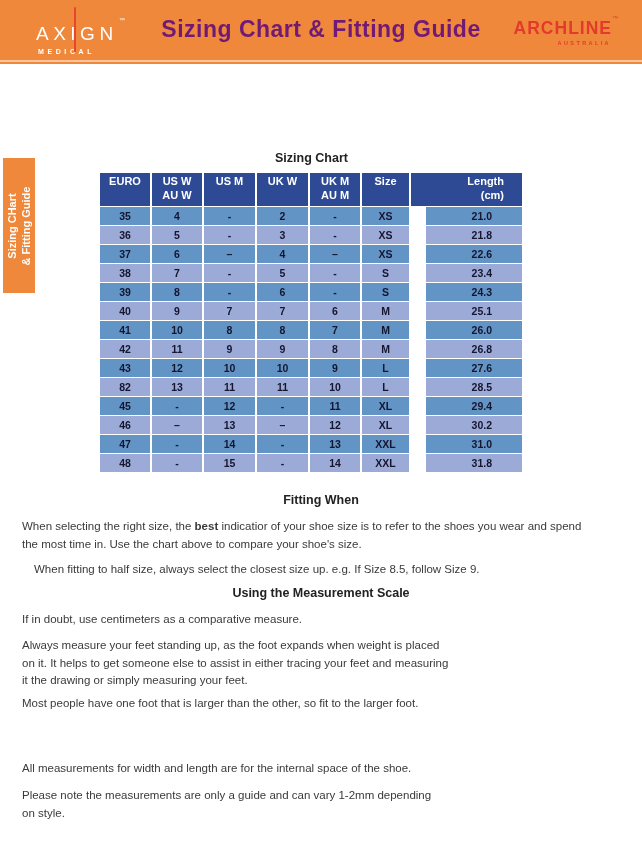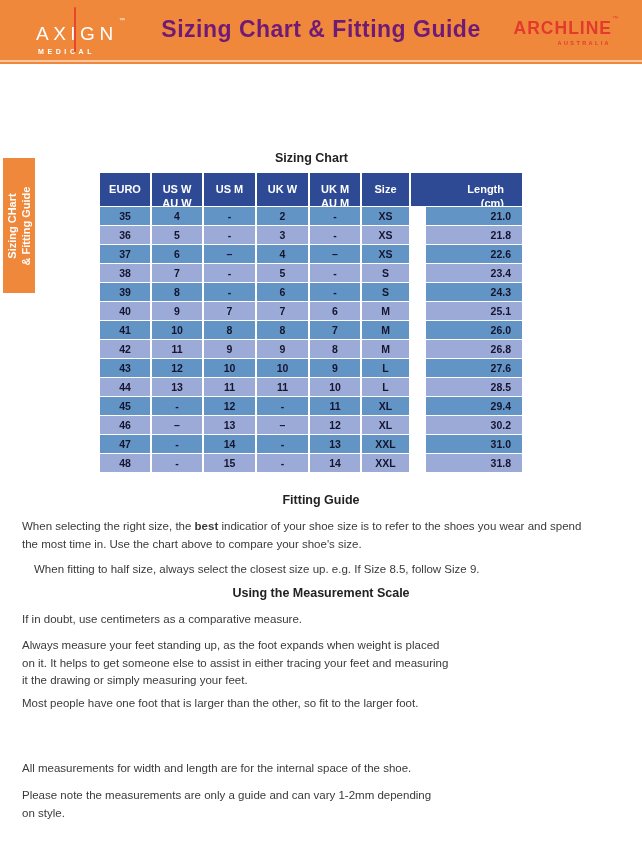--- a/index.html
+++ b/index.html
@@ -36,26 +36,26 @@
   
   .chart-title{position:absolute;left:100px;width:423px;top:151px;text-align:center;
           font-size:12.5px;font-weight:bold;color:#232323;}
   .foot-note{position:absolute;right:130px;top:157px;font-size:12px;font-weight:bold;color:#111;margin-top:20px;}
   .size-table{position:absolute;left:100px;top:173px;width:423px;}
   .t-row{display:grid;grid-template-columns:50px 50px 51px 51px 50px 47px 111px;
           column-gap:2px;margin-bottom:1px;}
   .cell{display:flex;align-items:center;justify-content:center;
           font-size:10.5px;font-weight:bold;color:var(--c-row-text,#15152E);height:18px;}
   .t-head .cell{height:33px;background:var(--c-table-header,#2E4A94);color:#fff;
-          flex-direction:column;justify-content:flex-start;padding-top:9px;line-height:1.3;
+          flex-direction:column;justify-content:flex-start;padding-top:1px;line-height:1.3;
           box-sizing:border-box;font-size:11px;}
   .t-head .cell:last-child{align-items:flex-end;padding-right:18px;}
   .row-dark .cell{background:var(--c-row-dark,#6394C6);}
   .row-light .cell{background:var(--c-row-light,#9CAAD8);}
-  .t-body .cell:last-child{justify-content:flex-end;padding-right:11px;box-sizing:border-box;margin-left:15px;}
+  .t-body .cell:last-child{justify-content:flex-end;padding-right:30px;box-sizing:border-box;margin-left:15px;}
 
   
   .h-center{position:absolute;left:10px;width:622px;margin:0;text-align:center;
           font-size:12.5px;font-weight:bold;color:#222;}
   .h-fitting{top:493px;}
   .h-measure{top:586px;}
   .p{position:absolute;left:22px;margin:0;font-size:11.5px;color:var(--c-body-text,#3A3A3A);
           line-height:17.5px;}
   .preline{white-space:pre-line;}
   .p1{top:518px;width:610px;white-space:pre-line;}
@@ -202,21 +202,21 @@
         <div class="t-row row-dark">
           <div class="cell">43</div>
           <div class="cell">12</div>
           <div class="cell">10</div>
           <div class="cell">10</div>
           <div class="cell">9</div>
           <div class="cell">L</div>
           <div class="cell">27.6</div>
         </div>
         <div class="t-row row-light">
-          <div class="cell">44</div>
+          <div class="cell">82</div>
           <div class="cell">13</div>
           <div class="cell">11</div>
           <div class="cell">11</div>
           <div class="cell">10</div>
           <div class="cell">L</div>
           <div class="cell">28.5</div>
         </div>
         <div class="t-row row-dark">
           <div class="cell">45</div>
           <div class="cell">-</div>
@@ -249,21 +249,21 @@
           <div class="cell">-</div>
           <div class="cell">15</div>
           <div class="cell">-</div>
           <div class="cell">14</div>
           <div class="cell">XXL</div>
           <div class="cell">31.8</div>
         </div>
       </div>
   </div>
 
-  <h2 class="h-center h-fitting">Fitting Guide</h2>
+  <h2 class="h-center h-fitting">Fitting When</h2>
 
   <p class="p p1"><span>When selecting the right size, the </span><b>best</b><span> indicatior of your shoe size is to refer to the shoes you wear and spend
 the most time in. Use the chart above to compare your shoe's size.</span></p>
 
   <p class="p p2">When fitting to half size, always select the closest size up. e.g. If Size 8.5, follow Size 9.</p>
 
   <h2 class="h-center h-measure">Using the Measurement Scale</h2>
 
   <p class="p p3">If in doubt, use centimeters as a comparative measure.</p>
   <p class="p p4 preline">Always measure your feet standing up, as the foot expands when weight is placed

